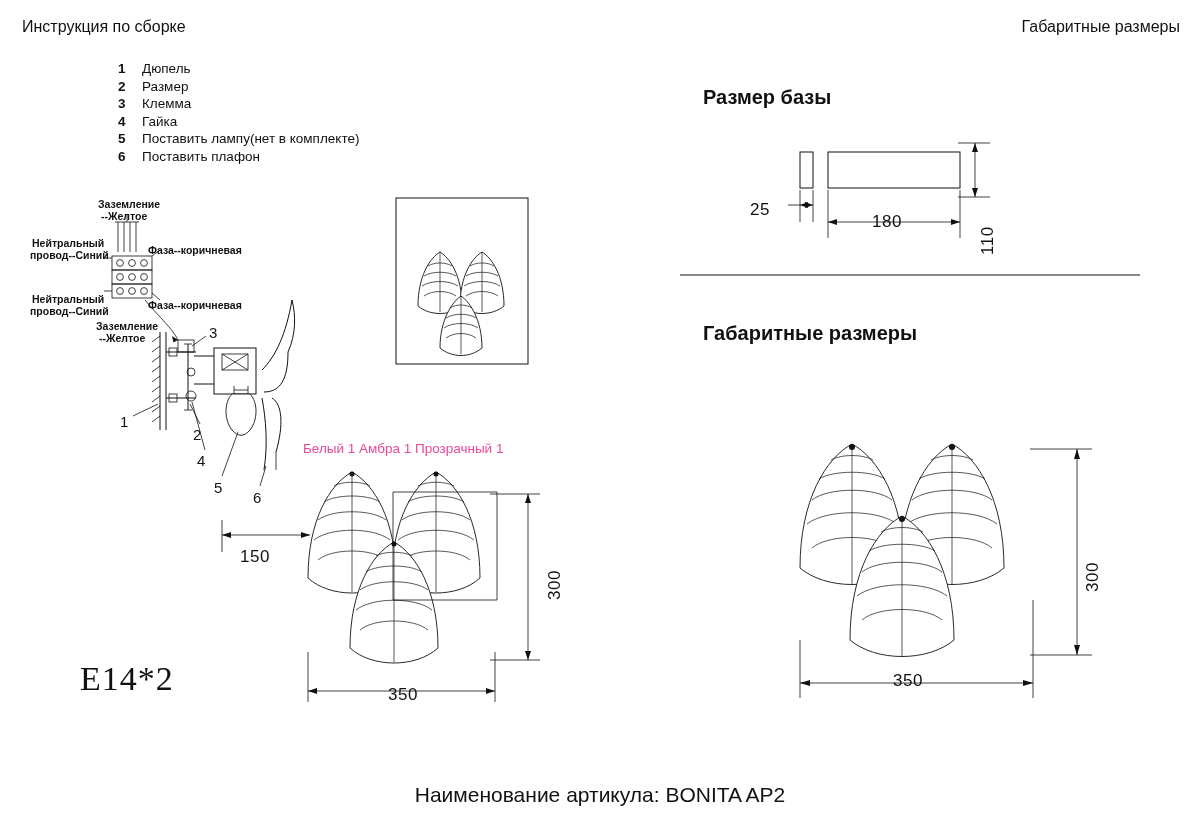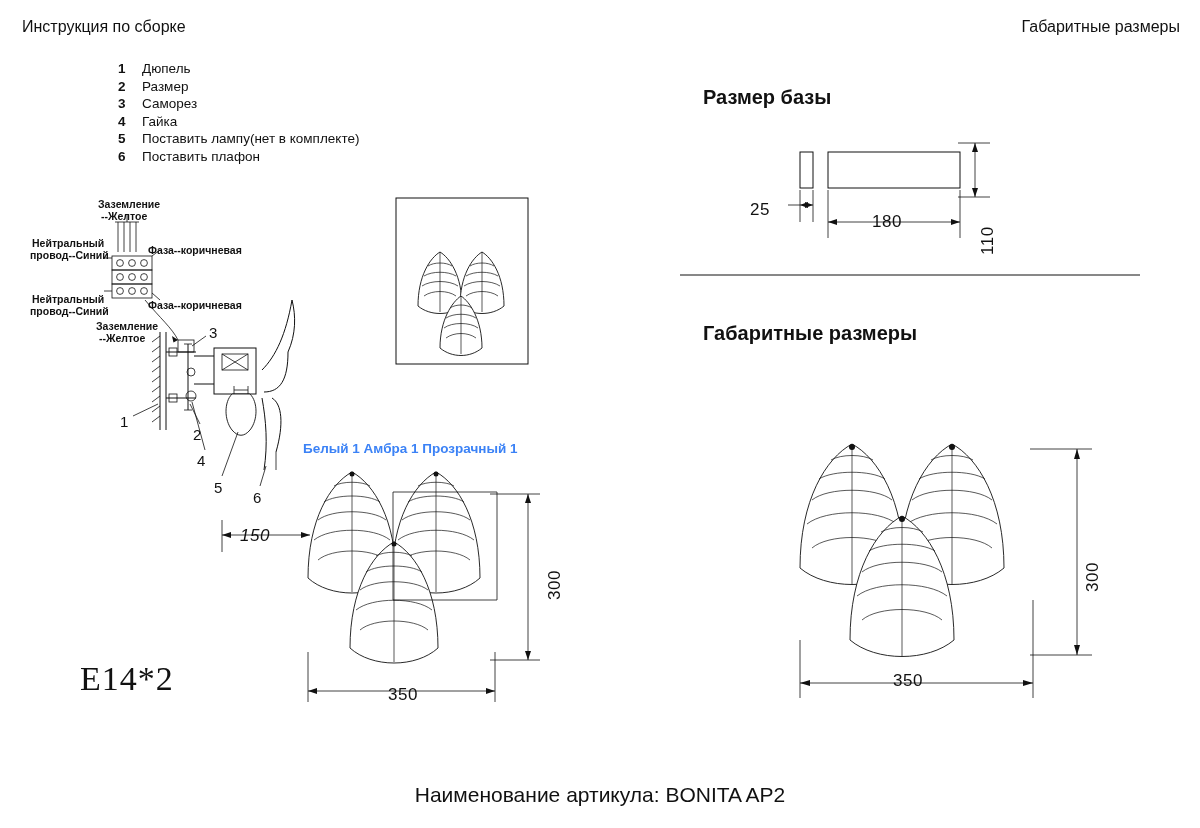--- a/index.html
+++ b/index.html
@@ -82,23 +82,22 @@
   }
   .section-title {
     position: absolute;
     font-size: 20px;
     font-weight: bold;
     color: #111;
   }
   .colorline {
     position: absolute;
     font-size: 13.5px;
-    color: #3b82f6;
+    color: #ec4899;
     white-space: nowrap;
-    font-weight: bold;
   }
   .socket {
     position: absolute;
     font-family: "Liberation Serif", serif;
     font-size: 34px;
     letter-spacing: 1px;
     color: #111;
   }
   .footer {
     position: absolute;
@@ -137,21 +136,21 @@
     <div class="row">
       <span class="num">1</span>
       <span class="lbl">Дюпель</span>
     </div>
     <div class="row">
       <span class="num">2</span>
       <span class="lbl">Размер</span>
     </div>
     <div class="row">
       <span class="num">3</span>
-      <span class="lbl">Саморез</span>
+      <span class="lbl">Клемма</span>
     </div>
     <div class="row">
       <span class="num">4</span>
       <span class="lbl">Гайка</span>
     </div>
     <div class="row">
       <span class="num">5</span>
       <span class="lbl">Поставить лампу(нет в комплекте)</span>
     </div>
     <div class="row">
@@ -199,21 +198,21 @@
   <div class="num-callout" style="left:120px; top:413px;">1</div>
   <div class="num-callout" style="left:193px; top:426px;">2</div>
   <div class="num-callout" style="left:209px; top:324px;">3</div>
   <div class="num-callout" style="left:197px; top:452px;">4</div>
   <div class="num-callout" style="left:214px; top:479px;">5</div>
   <div class="num-callout" style="left:253px; top:489px;">6</div>
 
   <div class="colorline" style="left:303px; top:441px;">Белый 1  Амбра 1  Прозрачный 1</div>
   <div class="socket" style="left:80px; top:660px;">E14*2</div>
 
-  <div class="dimtext" style="left:240px; top:526px;font-style:italic;">150</div>
+  <div class="dimtext" style="left:240px; top:547px;">150</div>
   <div class="dimtext vert" style="left:545px; top:600px;">300</div>
   <div class="dimtext" style="left:388px; top:685px;">350</div>
 
   <div class="section-title" style="left:703px; top:86px;">Размер базы</div>
   <div class="dimtext" style="left:750px; top:200px;">25</div>
   <div class="dimtext" style="left:872px; top:212px;">180</div>
   <div class="dimtext vert" style="left:978px; top:255px;">110</div>
 
   <div class="section-title" style="left:703px; top:322px;">Габаритные размеры</div>
   <div class="dimtext vert" style="left:1083px; top:592px;">300</div>

